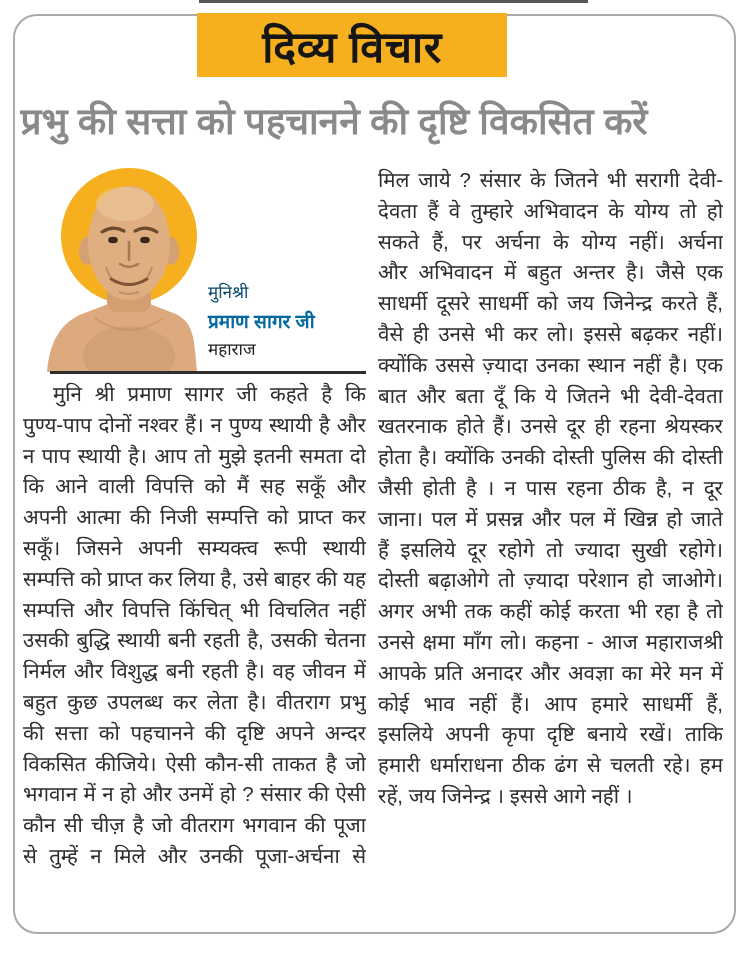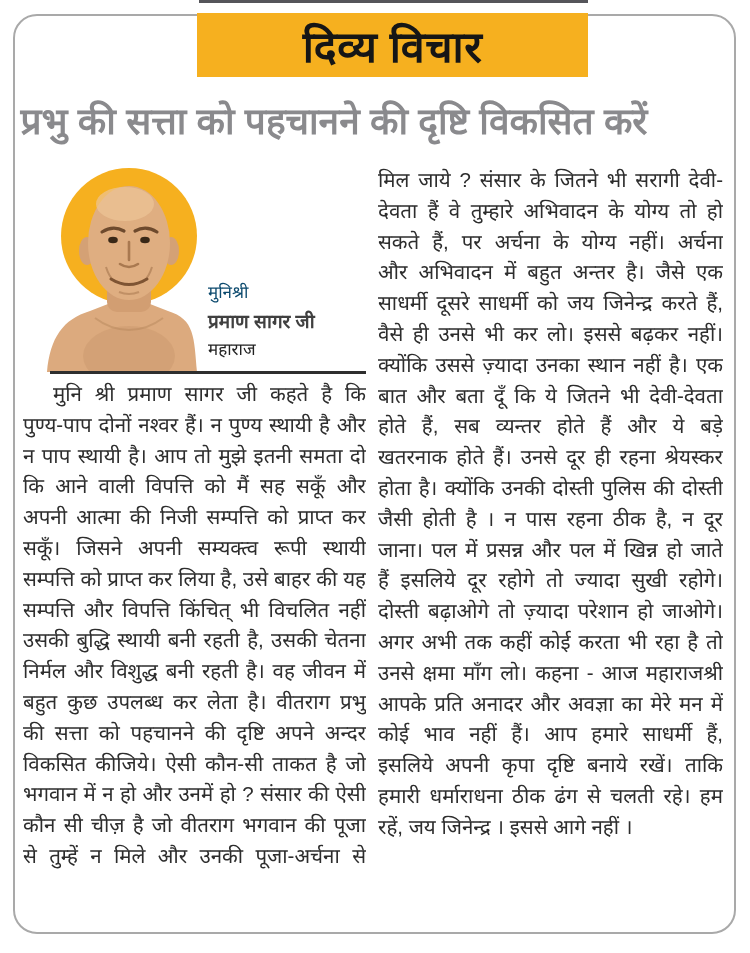--- a/index.html
+++ b/index.html
@@ -7,41 +7,41 @@
   body { position:relative; font-family:"Liberation Sans","DejaVu Sans",sans-serif; color:#2d2d2d; }
 
   .top-edge-mark { position:absolute; left:199px; top:0; width:389px; height:3px; background:#55555a; }
 
   .article-card {
     position:absolute; left:13px; top:14px; width:723px; height:920px;
     border:2px solid #a9a9a9; border-radius:24px; background:#fff;
   }
 
   .kicker-banner {
-    position:absolute; left:197px; top:13px; width:391px; height:64px;
+    position:absolute; left:197px; top:13px; width:310px; height:64px;
     background:#F6B01F; z-index:2;
     display:flex; align-items:center; justify-content:center;
     font-size:43px; font-weight:700; color:#161616; letter-spacing:0.5px;
     white-space:nowrap;
   }
 
   .headline {
     position:absolute; left:0; top:96px; width:668px; z-index:2;
     text-align:center; font-size:37px; font-weight:700; color:#8a8a8d;
     white-space:nowrap; line-height:52px;
   }
 
   .photo-figure {
     position:absolute; left:45px; top:168px; width:156px; height:204px;
     overflow:hidden; z-index:2;
   }
 
   .author-caption { position:absolute; left:208px; top:279px; width:158px; z-index:2; }
   .caption-title     { font-size:17px; line-height:28px; color:#0c4a6e; }
-  .caption-name      { font-size:19px; line-height:29px; font-weight:700; color:#404040; }
+  .caption-name      { font-size:19px; line-height:29px; font-weight:700; color:#0369a1; }
   .caption-honorific { font-size:17px; line-height:28px; color:#222; }
 
   .photo-divider { position:absolute; left:50px; top:371px; width:316px; height:3px; background:#2e2e2e; z-index:2; }
 
   .article-column { position:absolute; z-index:2; }
   .col-left  { left:23px;  top:379px; width:343px; }
   .col-right { left:378px; top:165px; width:345px; }
 
   .text-line {
     height:30.8px; line-height:30.8px; font-size:20.5px; color:#2d2d2d;
@@ -122,21 +122,20 @@
 
 <div class="article-column col-right">
     <div class="text-line">मिल जाये ? संसार के जितने भी सरागी देवी-</div>
     <div class="text-line">देवता हैं वे तुम्हारे अभिवादन के योग्य तो हो</div>
     <div class="text-line">सकते हैं, पर अर्चना के योग्य नहीं। अर्चना</div>
     <div class="text-line">और अभिवादन में बहुत अन्तर है। जैसे एक</div>
     <div class="text-line">साधर्मी दूसरे साधर्मी को जय जिनेन्द्र करते हैं,</div>
     <div class="text-line">वैसे ही उनसे भी कर लो। इससे बढ़कर नहीं।</div>
     <div class="text-line">क्योंकि उससे ज़्यादा उनका स्थान नहीं है। एक</div>
     <div class="text-line">बात और बता दूँ कि ये जितने भी देवी-देवता</div>
-    <div class="text-line">होते हैं, सब व्यन्तर होते हैं और ये बड़े</div>
     <div class="text-line">खतरनाक होते हैं। उनसे दूर ही रहना श्रेयस्कर</div>
     <div class="text-line">होता है। क्योंकि उनकी दोस्ती पुलिस की दोस्ती</div>
     <div class="text-line">जैसी होती है । न पास रहना ठीक है, न दूर</div>
     <div class="text-line">जाना। पल में प्रसन्न और पल में खिन्न हो जाते</div>
     <div class="text-line">हैं इसलिये दूर रहोगे तो ज्यादा सुखी रहोगे।</div>
     <div class="text-line">दोस्ती बढ़ाओगे तो ज़्यादा परेशान हो जाओगे।</div>
     <div class="text-line">अगर अभी तक कहीं कोई करता भी रहा है तो</div>
     <div class="text-line">उनसे क्षमा माँग लो। कहना - आज महाराजश्री</div>
     <div class="text-line">आपके प्रति अनादर और अवज्ञा का मेरे मन में</div>
     <div class="text-line">कोई भाव नहीं हैं। आप हमारे साधर्मी हैं,</div>

